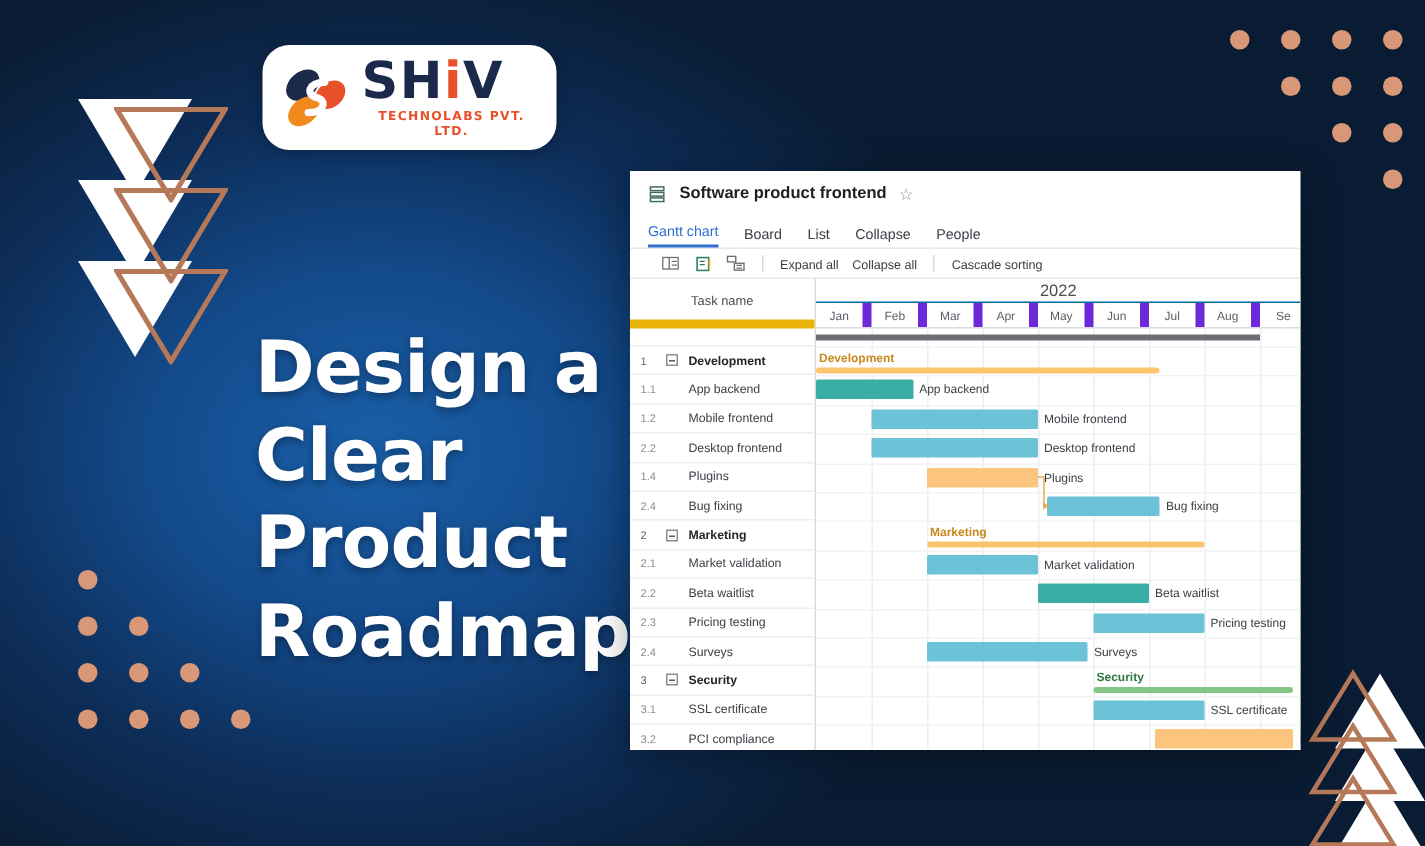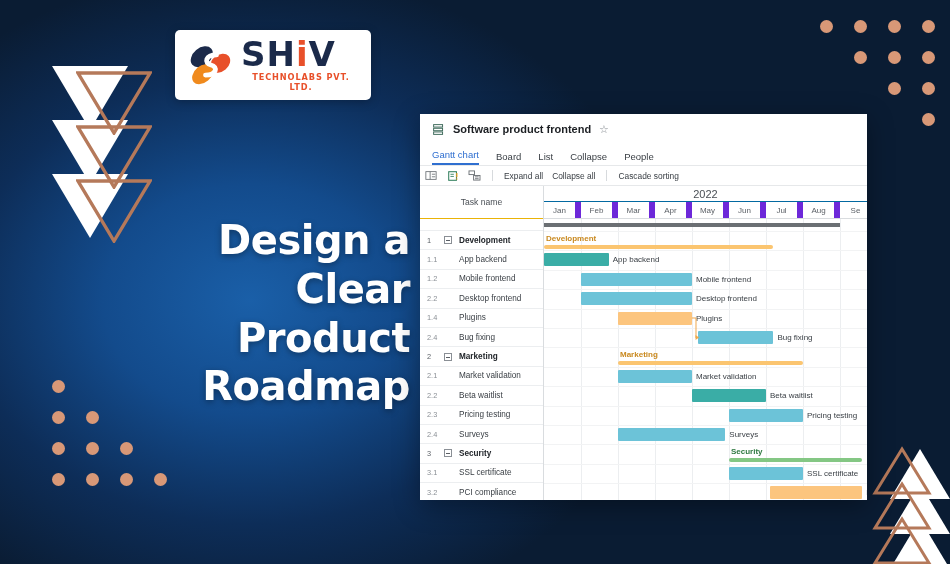--- a/index.html
+++ b/index.html
@@ -45,21 +45,21 @@
     border-radius: 50%;
     background: #d89877;
   }
 
   
   #logo-card {
     position: absolute;
     left: 175px; top: 30px;
     width: 196px; height: 70px;
     background: #ffffff;
-    border-radius: 5px;
+    border-radius: 18px;
     display: flex; align-items: center;
     padding: 0 10px;
     box-shadow: 0 2px 10px rgba(0,0,0,.25);
   }
   #logo-mark { width: 52px; height: 46px; flex: 0 0 52px; }
   #logo-text { margin-left: 4px; }
   #logo-word {
     font-family: "DejaVu Sans", sans-serif;
     font-weight: 700;
     font-size: 34px;
@@ -76,25 +76,25 @@
     color: #e8502a;
     text-align: center;
     margin-top: 2px;
   }
 
   
   #headline {
     position: absolute;
     left: 170px; top: 216px;
     width: 240px;
-    text-align: right;
+    text-align: left;
     color: #ffffff;
     font-family: "DejaVu Sans", sans-serif;
     font-weight: 700;
-    font-size: 40px;
+    font-size: 48px;
     line-height: 1.22;
     letter-spacing: -0.5px;
     text-shadow: 0 2px 6px rgba(0,0,0,.35);
   }
   #headline .ln { display: block; white-space: nowrap; }
 
   
   #app {
     position: absolute;
     left: 420px; top: 114px;
@@ -134,21 +134,21 @@
     white-space: nowrap;
   }
   .tab.active {
     color: #2f6fd0;
     border-bottom: 2px solid #2f6fd0;
   }
 
   #toolbar {
     display: flex; align-items: center;
     height: 20px;
-    padding: 0 0 0 4px;
+    padding: 0 0 0 20px;
     gap: 9px;
     border-bottom: 1px solid #e6e8ea;
   }
   .tb-icon {
     width: 13px; height: 12px;
     display: inline-flex; align-items: center; justify-content: center;
     cursor: pointer;
   }
   .tb-sep {
     width: 1px; height: 11px;
@@ -166,21 +166,21 @@
   #gantt { display: flex; height: 314px; }
   #left-pane {
     width: 124px; flex: 0 0 124px;
     border-right: 1px solid #d9dcdf;
     background: #fff;
   }
   #left-head {
     height: 33px;
     display: flex; align-items: center; justify-content: center;
     font-size: 8.6px; color: #4a4f55;
-    border-bottom: 1px solid #eab308;
+    border-bottom: 6px solid #eab308;
   }
   #left-spacer { height: 12px; border-bottom: 1px solid #eceef0; }
   .task-row {
     height: 19.4px;
     display: flex; align-items: center;
     border-bottom: 1px solid #eceef0;
     padding-left: 7px;
     cursor: pointer;
   }
   .task-idx {

